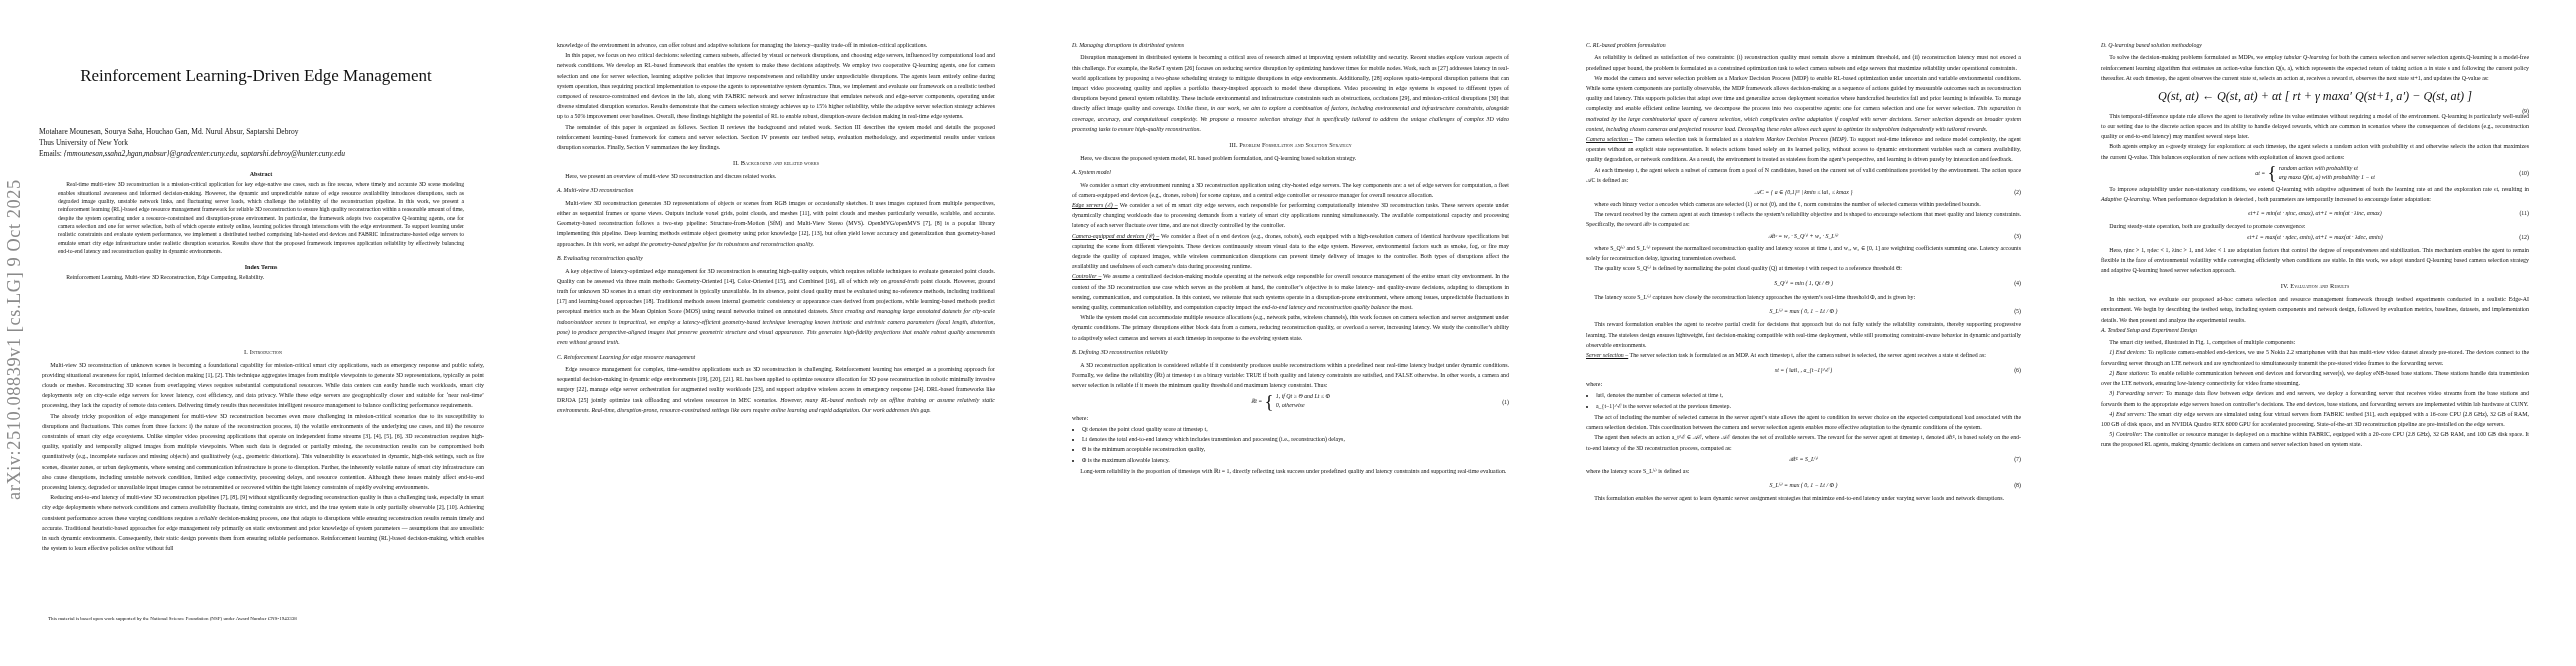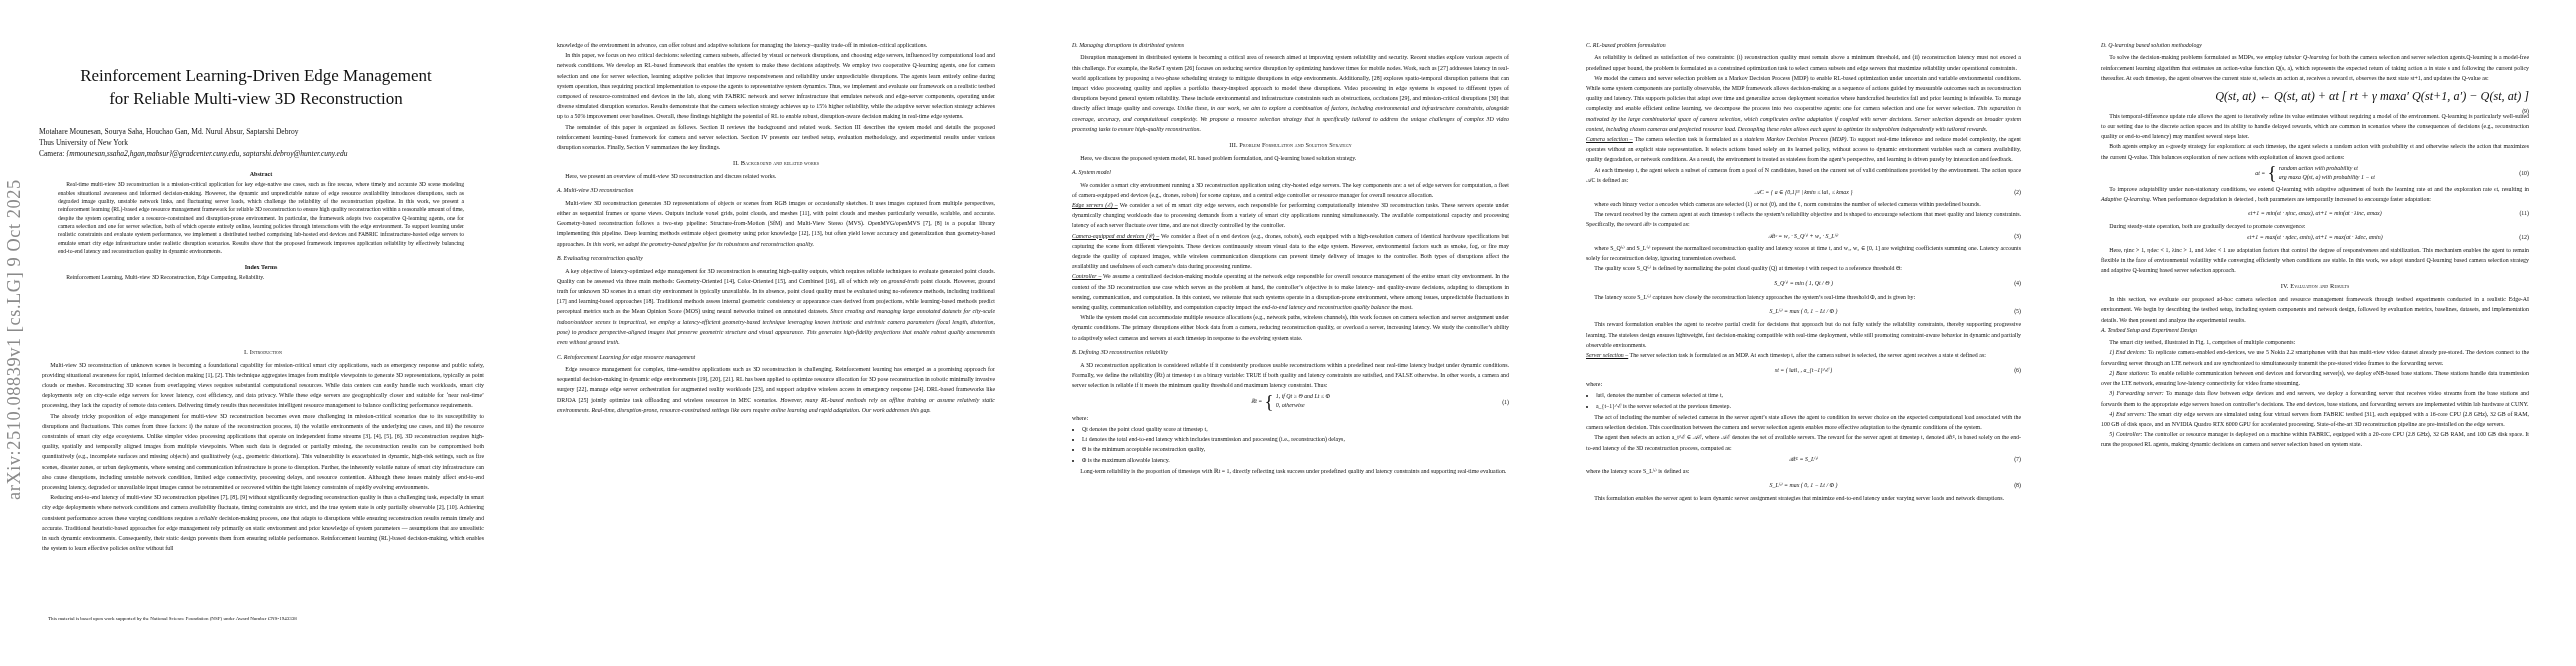--- a/index.html
+++ b/index.html
@@ -25,43 +25,42 @@
   .abs{position:absolute;top:140px;left:58px;width:406px;font-size:5.7px;line-height:8.3px;text-align:justify;}
   .abs p{text-indent:8.3px;}
   .idx-h{text-align:center;font-weight:bold;font-size:6.1px;margin:7.8px 0 2.2px 0;}
   .sec{text-align:center;font-size:6.4px;margin:5.6px 0 2.8px 0;letter-spacing:0.1px;}
   .sec .sc{font-variant:small-caps;}
   .sub{font-style:italic;margin:4.4px 0 2.2px 0;text-indent:0;}
   .it{font-style:italic;}
   .ul{text-decoration:underline;font-style:italic;}
   .eq{position:relative;text-align:center;margin:1.7px 0;font-style:italic;}
   .eq .num{position:absolute;right:0;top:0;font-style:normal;}
-  .eq.big{font-size:12.2px;line-height:19px;margin:4.4px 0;text-align:right;}
+  .eq.big{font-size:12.2px;line-height:19px;margin:4.4px 0;}
   .cases{display:inline-flex;align-items:center;gap:2.2px;vertical-align:middle;}
   .cases .brace{font-size:19px;font-style:normal;line-height:19px;}
   .cases .rows{display:flex;flex-direction:column;text-align:left;line-height:9.4px;}
   ul.bul{margin:1.1px 0 1.1px 10px;padding:0;}
   ul.bul li{list-style:disc;}
   .foot{position:absolute;top:586px;left:48px;font-size:5px;}
   .arxiv{position:absolute;left:4.4px;top:500px;transform:rotate(-90deg);transform-origin:left top;font-size:18.3px;color:#8a8a8a;white-space:nowrap;letter-spacing:0.6px;font-family:"Liberation Serif",serif;}
 </style>
 </head>
 <body>
 
 <div class="arxiv">arXiv:2510.08839v1  [cs.LG]  9 Oct 2025</div>
 
 <div class="page" id="p1">
   <div class="title">
     <div>Reinforcement Learning-Driven Edge Management</div>
-    <div>for Reliable Multi-view 3D Reconstruction</div>
   </div>
   <div class="authors">
     <div>Motahare Mounesan, Sourya Saha, Houchao Gan, Md. Nurul Absur, Saptarshi Debroy</div>
     <div>Thus University of New York</div>
-    <div><span>Camera: </span><span class="em">{mmounesan,ssaha2,hgan,mabsur}@gradcenter.cuny.edu, saptarshi.debroy@hunter.cuny.edu</span></div>
+    <div><span>Emails: </span><span class="em">{mmounesan,ssaha2,hgan,mabsur}@gradcenter.cuny.edu, saptarshi.debroy@hunter.cuny.edu</span></div>
   </div>
   <div class="abs">
     <div class="abs-h">Abstract</div>
     <p>Real-time multi-view 3D reconstruction is a mission-critical application for key edge-native use cases, such as fire rescue, where timely and accurate 3D scene modeling enables situational awareness and informed decision-making. However, the dynamic and unpredictable nature of edge resource availability introduces disruptions, such as degraded image quality, unstable network links, and fluctuating server loads, which challenge the reliability of the reconstruction pipeline. In this work, we present a reinforcement learning (RL)-based edge resource management framework for reliable 3D reconstruction to ensure high quality reconstruction within a reasonable amount of time, despite the system operating under a resource-constrained and disruption-prone environment. In particular, the framework adopts two cooperative Q-learning agents, one for camera selection and one for server selection, both of which operate entirely online, learning policies through interactions with the edge environment. To support learning under realistic constraints and evaluate system performance, we implement a distributed testbed comprising lab-hosted end devices and FABRIC infrastructure-hosted edge servers to emulate smart city edge infrastructure under realistic disruption scenarios. Results show that the proposed framework improves application reliability by effectively balancing end-to-end latency and reconstruction quality in dynamic environments.</p>
     <div class="idx-h">Index Terms</div>
     <p>Reinforcement Learning, Multi-view 3D Reconstruction, Edge Computing, Reliability.</p>
   </div>
   <div class="col" style="top:311px;left:42px;width:442px;">
     <div class="sec"><span>I. </span><span class="sc">Introduction</span></div>
     <p>Multi-view 3D reconstruction of unknown scenes is becoming a foundational capability for mission-critical smart city applications, such as emergency response and public safety, providing situational awareness for rapid, informed decision making [1], [2]. This technique aggregates images from multiple viewpoints to generate 3D representations, typically as point clouds or meshes. Reconstructing 3D scenes from overlapping views requires substantial computational resources. While data centers can easily handle such workloads, smart city deployments rely on city-scale edge servers for lower latency, cost efficiency, and data privacy. While these edge servers are geographically closer and suitable for ‘near real-time’ processing, they lack the capacity of remote data centers. Delivering timely results thus necessitates intelligent resource management to balance conflicting performance requirements.</p>

